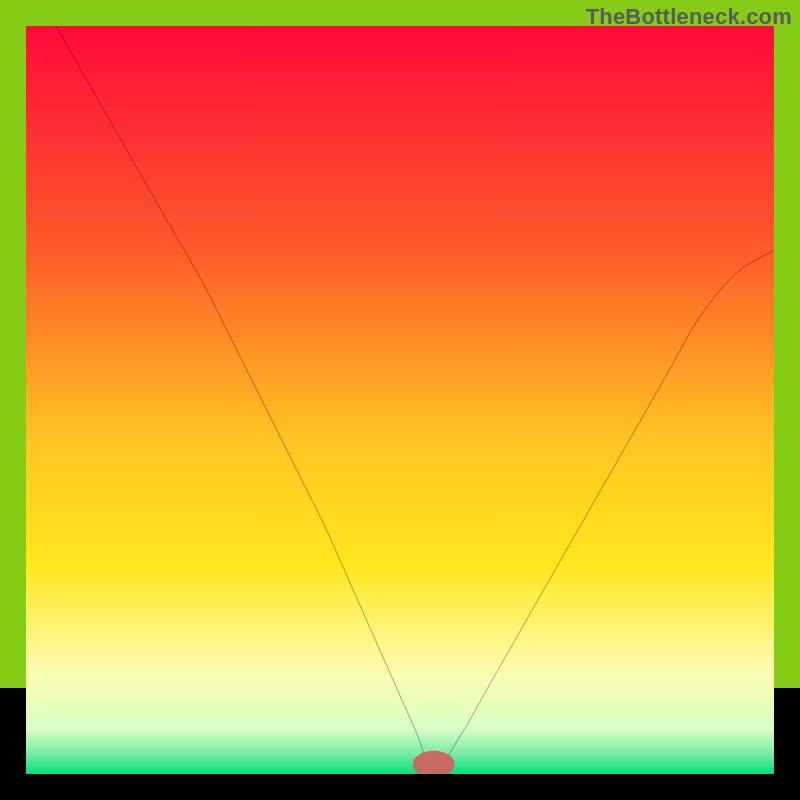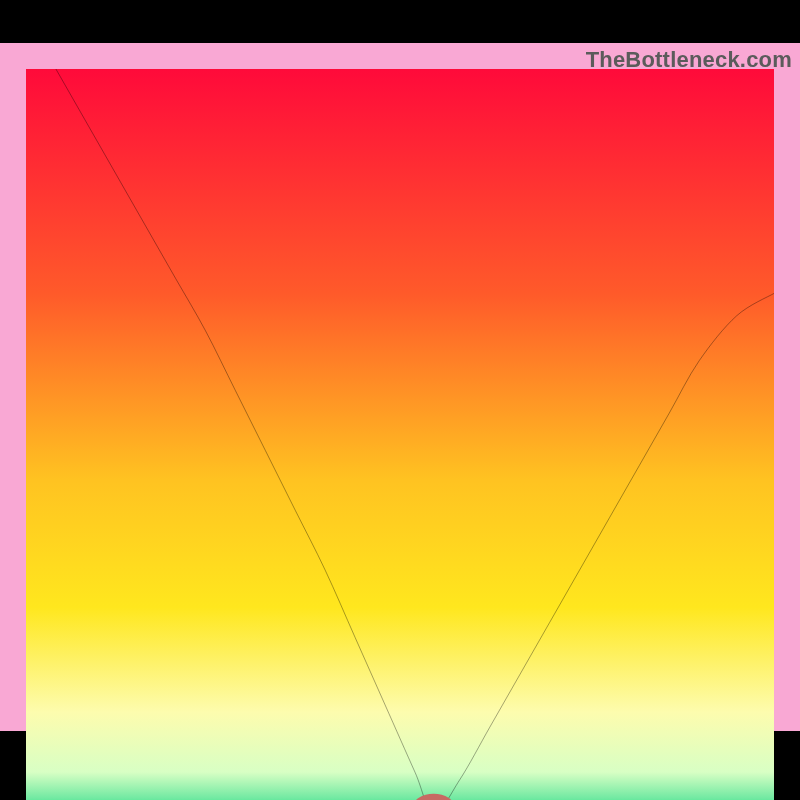--- a/index.html
+++ b/index.html
@@ -7,22 +7,21 @@
     padding: 0;
     width: 800px;
     height: 800px;
     background: #000;
     overflow: hidden;
   }
   .frame {
     position: relative;
     width: 800px;
     height: 688px;
-    background: #f9a8d4;
-    margin-top: 43px;
+    background: #84cc16;
   }
   .plot {
     position: absolute;
     left: 26px;
     top: 26px;
     width: 748px;
     height: 748px;
   }
   .watermark {
     position: absolute;

